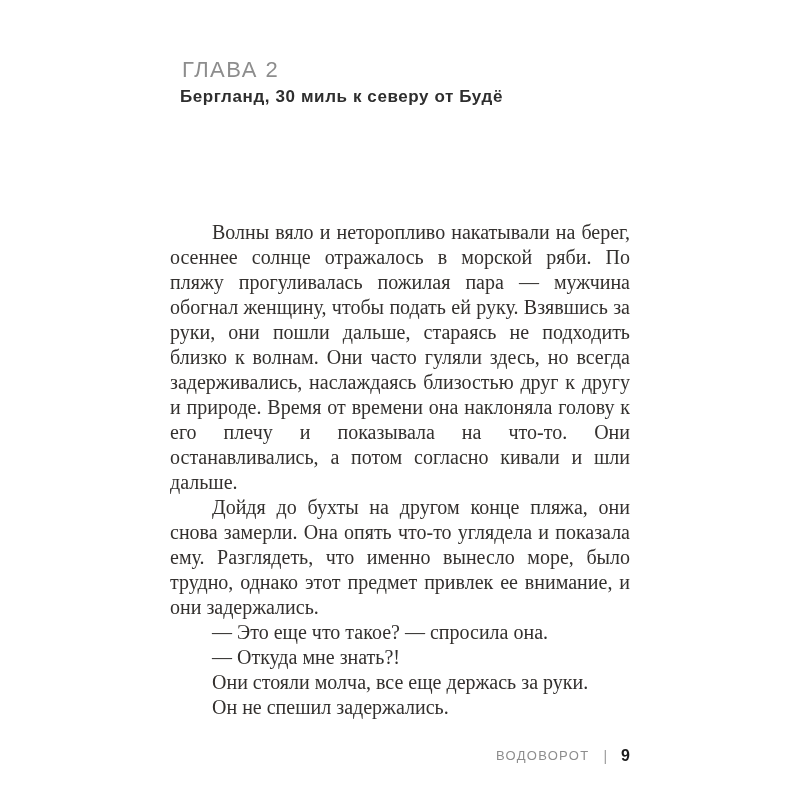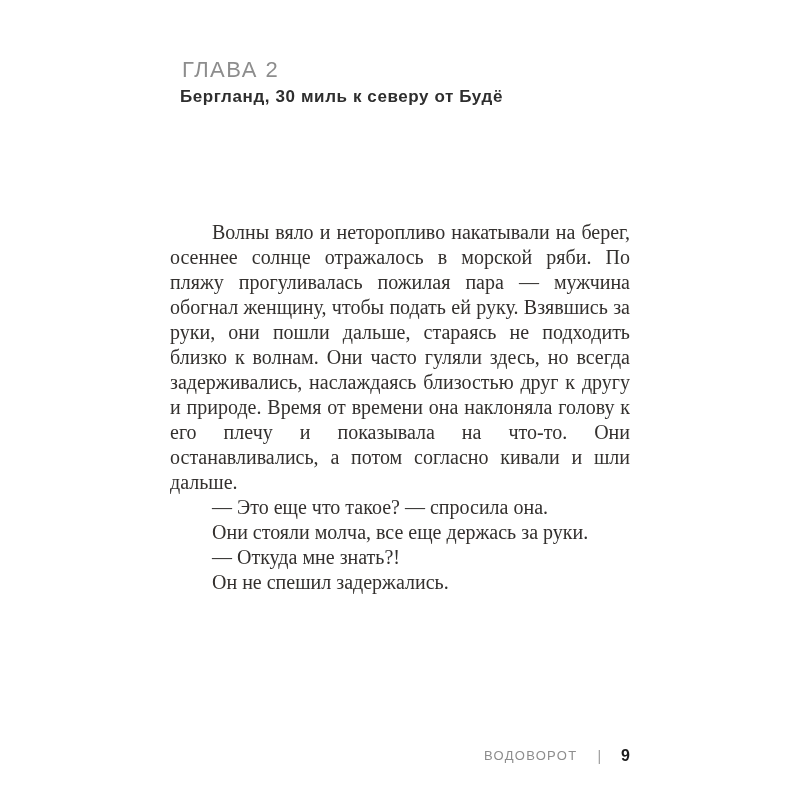--- a/index.html
+++ b/index.html
@@ -51,21 +51,21 @@
     margin: 0;
     padding: 0;
     text-indent: 42px;
   }
   .running-footer {
     position: absolute;
     top: 747px;
     right: 170px;
     display: flex;
     align-items: center;
-    gap: 20px;
+    gap: 14px;
     font-family: "Liberation Sans", sans-serif;
     line-height: 18px;
   }
   .book-title {
     color: #8d8d8d;
     font-size: 13px;
     font-weight: 500;
     letter-spacing: 1.3px;
   }
   .footer-sep {
@@ -83,23 +83,24 @@
 <body>
 
 <div class="page">
 
   <div class="chapter-label">ГЛАВА 2</div>
 
   <h1 class="chapter-subtitle">Бергланд, 30 миль к северу от Будё</h1>
 
   <main class="body-text">
     <p>Волны вяло и неторопливо накатывали на берег, осеннее солнце отражалось в морской ряби. По пляжу прогуливалась пожилая пара — мужчина обогнал женщину, чтобы подать ей руку. Взявшись за руки, они пошли дальше, стараясь не подходить близко к волнам. Они часто гуляли здесь, но всегда задерживались, наслаждаясь близостью друг к другу и природе. Время от времени она наклоняла голову к его плечу и показывала на что-то. Они останавливались, а потом согласно кивали и шли дальше.</p>
+    <p>Дойдя до бухты на другом конце пляжа, они снова замерли. Она опять что-то углядела и показала ему. Разглядеть, что именно вынесло море, было трудно, однако этот предмет привлек ее внимание, и они задержались.</p>
     <p>— Это еще что такое? — спросила она.</p>
+    <p>— Откуда мне знать?!</p>
     <p>Они стояли молча, все еще держась за руки.</p>
-    <p>— Откуда мне знать?!</p>
     <p>Он не спешил задержались.</p>
   </main>
 
   <footer class="running-footer">
     <span class="book-title">ВОДОВОРОТ</span>
     <span class="footer-sep">|</span>
     <span class="page-num">9</span>
   </footer>
 
 </div>

